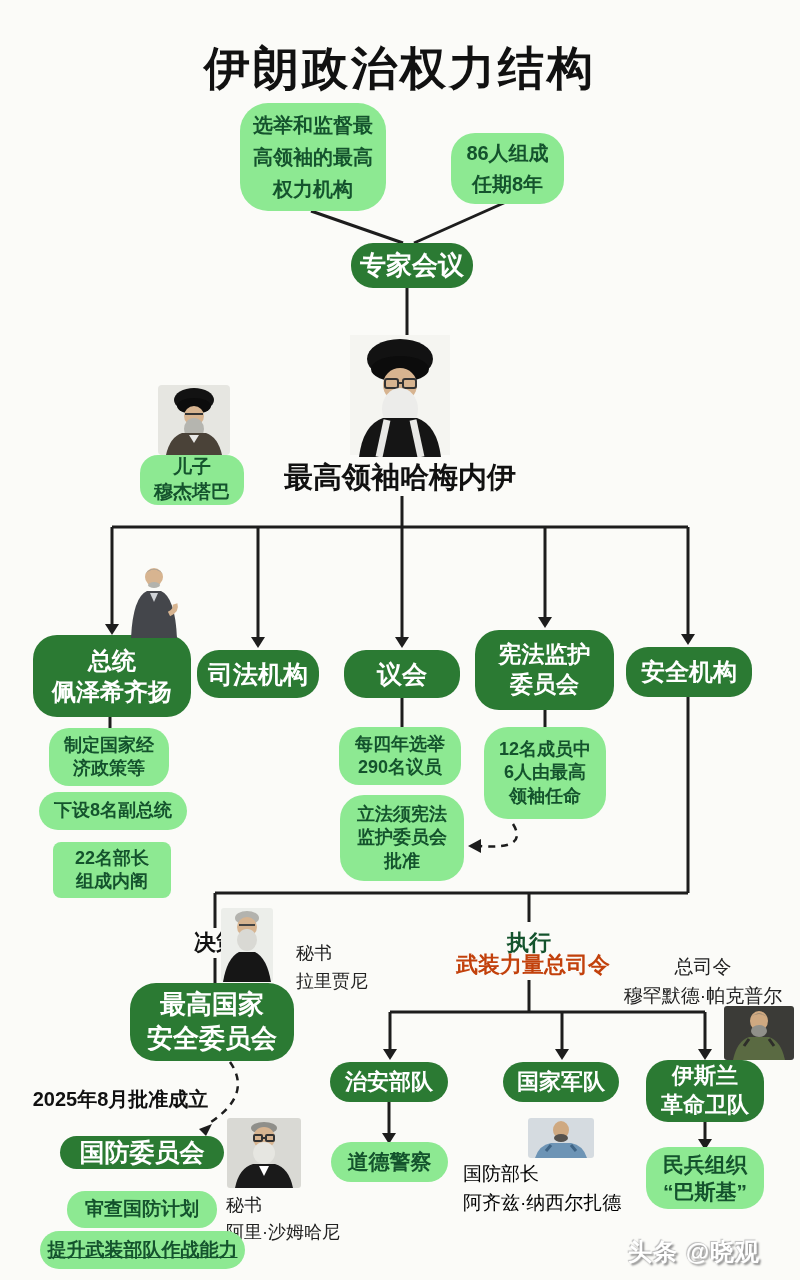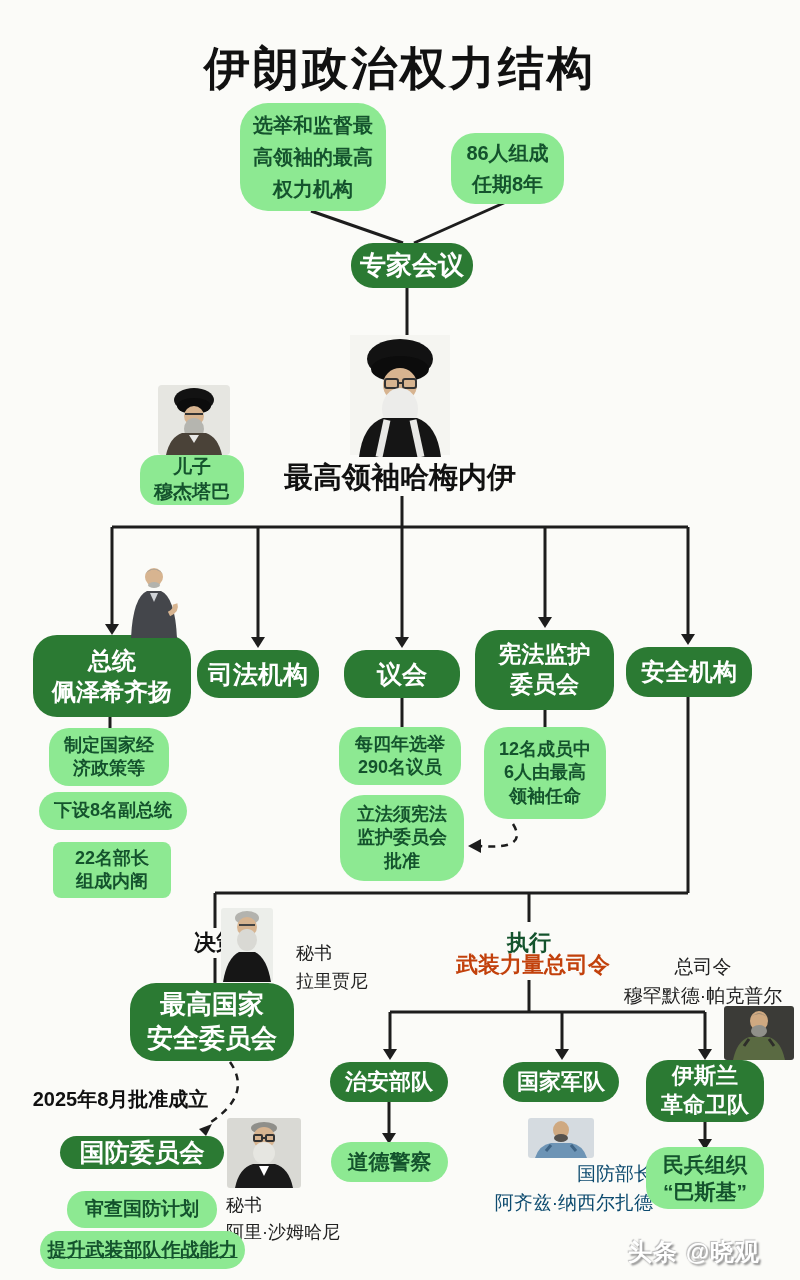--- a/index.html
+++ b/index.html
@@ -51,21 +51,21 @@
   #execution-sub{left:448px;top:950px;width:170px;text-align:center;font-size:22px;font-weight:800;color:#c2410c;}
   #commander-note{left:608px;top:953px;width:190px;text-align:center;font-size:19px;line-height:1.5;color:#222;}
   #pakpour-photo{left:724px;top:1006px;}
   #snsc-box{left:130px;top:983px;width:164px;height:78px;border-radius:26px;font-size:26px;}
 
   #force-0{left:330px;top:1062px;width:118px;height:40px;border-radius:20px;font-size:22px;}
   #force-1{left:503px;top:1062px;width:116px;height:40px;border-radius:20px;font-size:22px;}
   #force-2{left:646px;top:1060px;width:118px;height:62px;border-radius:22px;font-size:22px;}
   #morality-box{left:331px;top:1142px;width:117px;height:40px;border-radius:20px;font-size:21px;}
   #minister-photo{left:528px;top:1118px;}
-  #minister-label{left:463px;top:1160px;width:190px;text-align:right;font-size:19px;line-height:1.5;color:#0c4a6e;}
+  #minister-label{left:463px;top:1160px;width:190px;text-align:left;font-size:19px;line-height:1.5;color:#000000;}
   #basij-box{left:646px;top:1147px;width:118px;height:62px;border-radius:22px;font-size:21px;}
 
   #dc-note{left:28px;top:1086px;width:185px;text-align:center;font-size:20px;font-weight:600;color:#111;}
   #dc-box{left:60px;top:1136px;width:164px;height:33px;border-radius:24px;font-size:25px;}
   #shamkhani-photo{left:227px;top:1118px;}
   #dc-secretary{left:226px;top:1192px;font-size:18px;line-height:1.5;color:#222;}
   #dc-sub-0{left:67px;top:1191px;width:150px;height:37px;border-radius:18px;font-size:19px;}
   #dc-sub-1{left:40px;top:1231px;width:205px;height:38px;border-radius:19px;font-size:19px;text-decoration:underline;}
 
   #watermark{left:628px;top:1236px;font-size:24px;font-weight:700;color:#ffffff;

